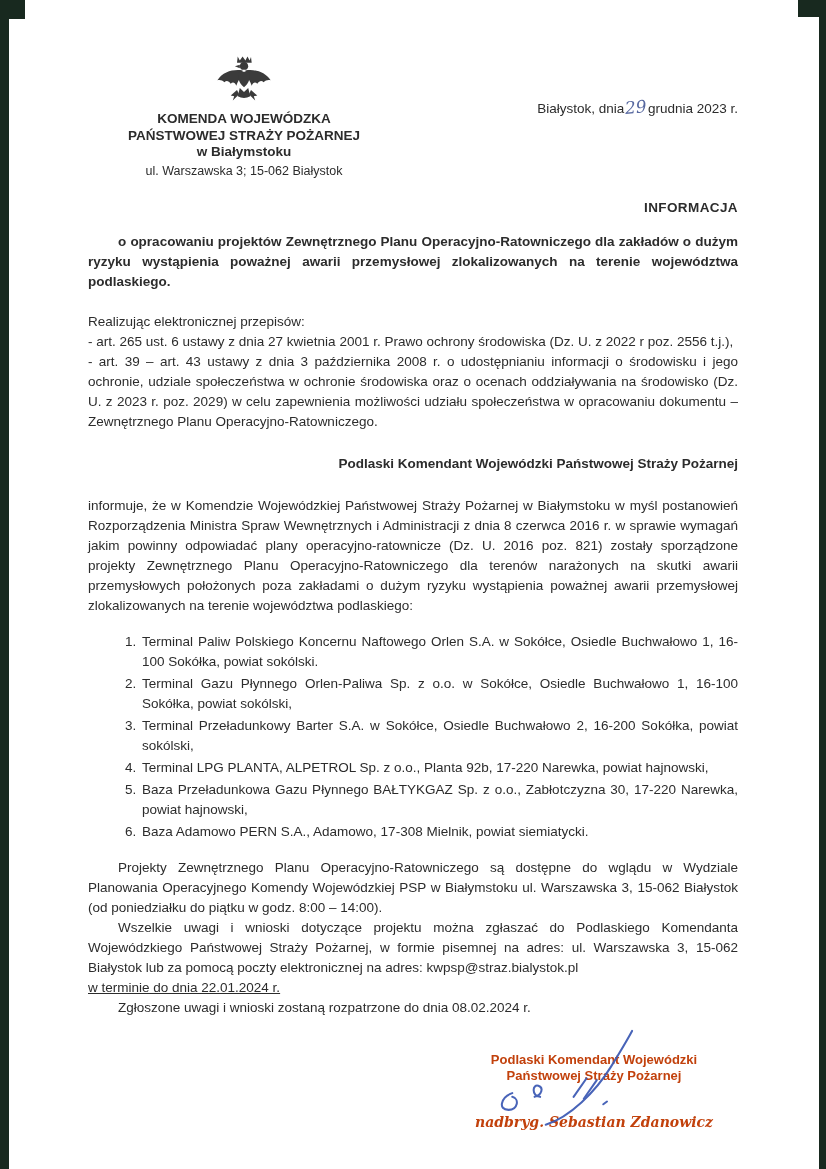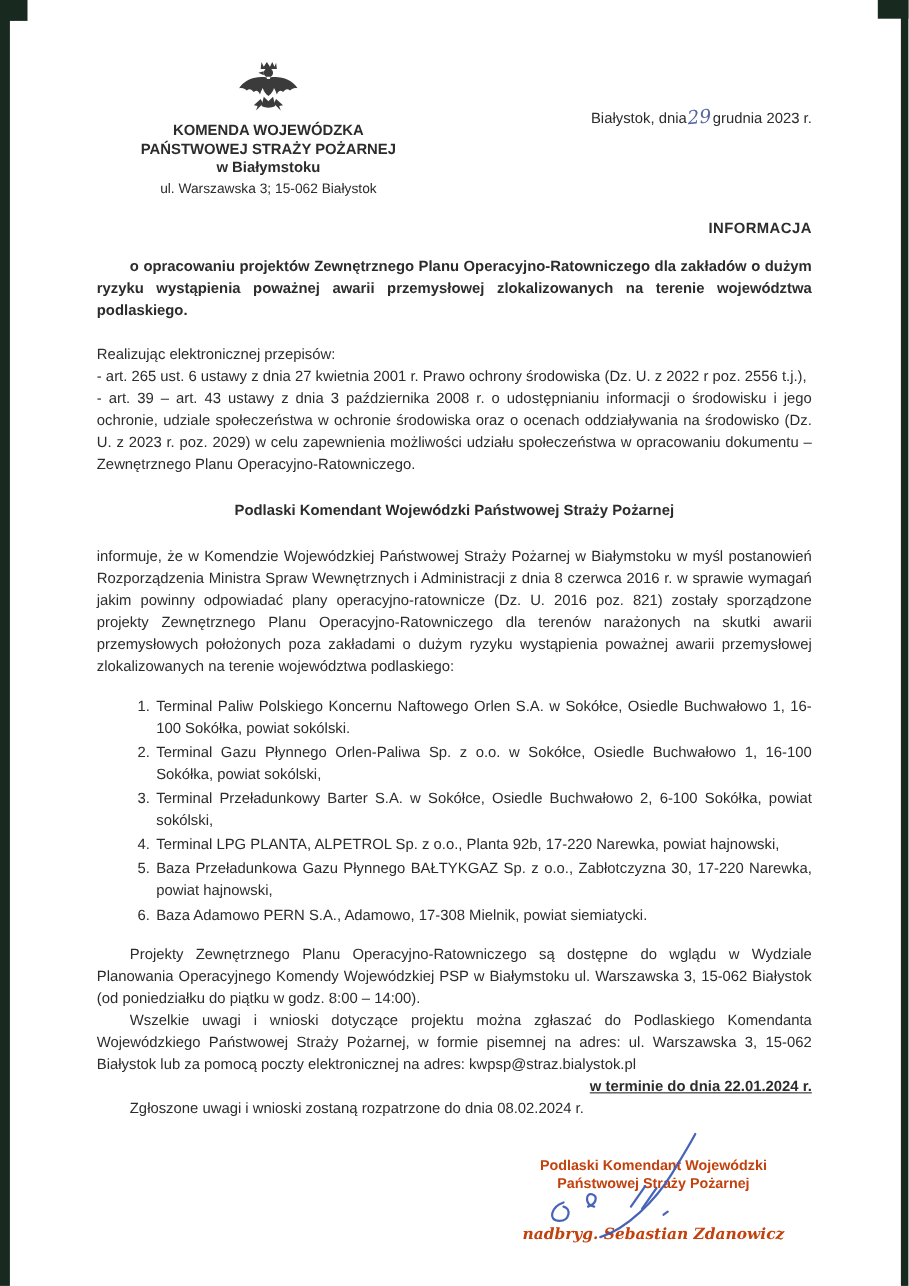--- a/index.html
+++ b/index.html
@@ -36,29 +36,29 @@
   .emblem { height: 50px; display: flex; justify-content: center; align-items: flex-end; margin-bottom: 7px; }
   .lh-bold { font-weight: bold; font-size: 13.5px; line-height: 16.5px; }
   .lh-sub  { font-size: 12.5px; line-height: 17px; margin-top: 2px; }
 
   .doc-title { text-align: right; font-weight: bold; margin-top: 18px; letter-spacing: 0.4px; }
   .subject   { font-weight: bold; text-align: justify; text-indent: 30px; margin-top: 14px; }
 
   .legal-intro { margin-top: 20px; }
   .legal-item  { text-align: justify; }
 
-  .commander { text-align: center; font-weight: bold; margin-top: 22px; }
+  .commander { text-align: right; font-weight: bold; margin-top: 22px; }
   .body-par  { text-align: justify; margin-top: 22px; }
 
   ol.facilities { margin: 16px 0 0 0; padding-left: 52px; }
   ol.facilities li { text-align: justify; margin-bottom: 2px; padding-left: 2px; }
 
   .indent-par { text-align: justify; text-indent: 30px; }
   .availability { margin-top: 16px; }
-  .deadline { font-weight: bold; text-decoration: underline; text-align: right; }
+  .deadline { font-weight: normal; text-decoration: underline; }
 
   .stamp-block {
     position: relative;
     margin: 34px 4px 0 auto;
     width: 280px;
     text-align: center;
     color: #c2410c;
   }
   .stamp-l { font-weight: bold; font-size: 13px; line-height: 16px; }
   .stamp-gap { height: 28px; }
@@ -109,21 +109,21 @@
     <p class="legal-item">- art. 265 ust. 6 ustawy z dnia 27 kwietnia 2001 r. Prawo ochrony środowiska (Dz. U. z 2022 r poz. 2556 t.j.),</p>
     <p class="legal-item">- art. 39 – art. 43 ustawy z dnia 3 października 2008 r. o udostępnianiu informacji o środowisku i jego ochronie, udziale społeczeństwa w ochronie środowiska oraz o ocenach oddziaływania na środowisko (Dz. U. z 2023 r. poz. 2029) w celu zapewnienia możliwości udziału społeczeństwa w opracowaniu dokumentu – Zewnętrznego Planu Operacyjno-Ratowniczego.</p>
 
     <div class="commander">Podlaski Komendant Wojewódzki Państwowej Straży Pożarnej</div>
 
     <p class="body-par">informuje, że w Komendzie Wojewódzkiej Państwowej Straży Pożarnej w Białymstoku w myśl postanowień Rozporządzenia Ministra Spraw Wewnętrznych i Administracji z dnia 8 czerwca 2016 r. w sprawie wymagań jakim powinny odpowiadać plany operacyjno-ratownicze (Dz. U. 2016 poz. 821) zostały sporządzone projekty Zewnętrznego Planu Operacyjno-Ratowniczego dla terenów narażonych na skutki awarii przemysłowych położonych poza zakładami o dużym ryzyku wystąpienia poważnej awarii przemysłowej zlokalizowanych na terenie województwa podlaskiego:</p>
 
     <ol class="facilities">
       <li>Terminal Paliw Polskiego Koncernu Naftowego Orlen S.A. w Sokółce, Osiedle Buchwałowo 1, 16-100 Sokółka, powiat sokólski.</li>
       <li>Terminal Gazu Płynnego Orlen-Paliwa Sp. z o.o. w Sokółce, Osiedle Buchwałowo 1, 16-100 Sokółka, powiat sokólski,</li>
-      <li>Terminal Przeładunkowy Barter S.A. w Sokółce, Osiedle Buchwałowo 2, 6-100 Sokółka, powiat sokólski,</li>
+      <li>Terminal Przeładunkowy Barter S.A. w Sokółce, Osiedle Buchwałowo 2, 16-200 Sokółka, powiat sokólski,</li>
       <li>Terminal LPG PLANTA, ALPETROL Sp. z o.o., Planta 92b, 17-220 Narewka, powiat hajnowski,</li>
       <li>Baza Przeładunkowa Gazu Płynnego BAŁTYKGAZ Sp. z o.o., Zabłotczyzna 30, 17-220 Narewka, powiat hajnowski,</li>
       <li>Baza Adamowo PERN S.A., Adamowo, 17-308 Mielnik, powiat siemiatycki.</li>
     </ol>
 
     <p class="indent-par availability">Projekty Zewnętrznego Planu Operacyjno-Ratowniczego są dostępne do wglądu w Wydziale Planowania Operacyjnego Komendy Wojewódzkiej PSP w Białymstoku ul. Warszawska 3, 15-062 Białystok (od poniedziałku do piątku w godz. 8:00 – 14:00).</p>
     <p class="indent-par">Wszelkie uwagi i wnioski dotyczące projektu można zgłaszać do Podlaskiego Komendanta Wojewódzkiego Państwowej Straży Pożarnej, w formie pisemnej na adres: ul. Warszawska 3, 15-062 Białystok lub za pomocą poczty elektronicznej na adres: kwpsp@straz.bialystok.pl</p>
     <p class="deadline">w terminie do dnia 22.01.2024 r.</p>
     <p class="indent-par">Zgłoszone uwagi i wnioski zostaną rozpatrzone do dnia 08.02.2024 r.</p>
 

